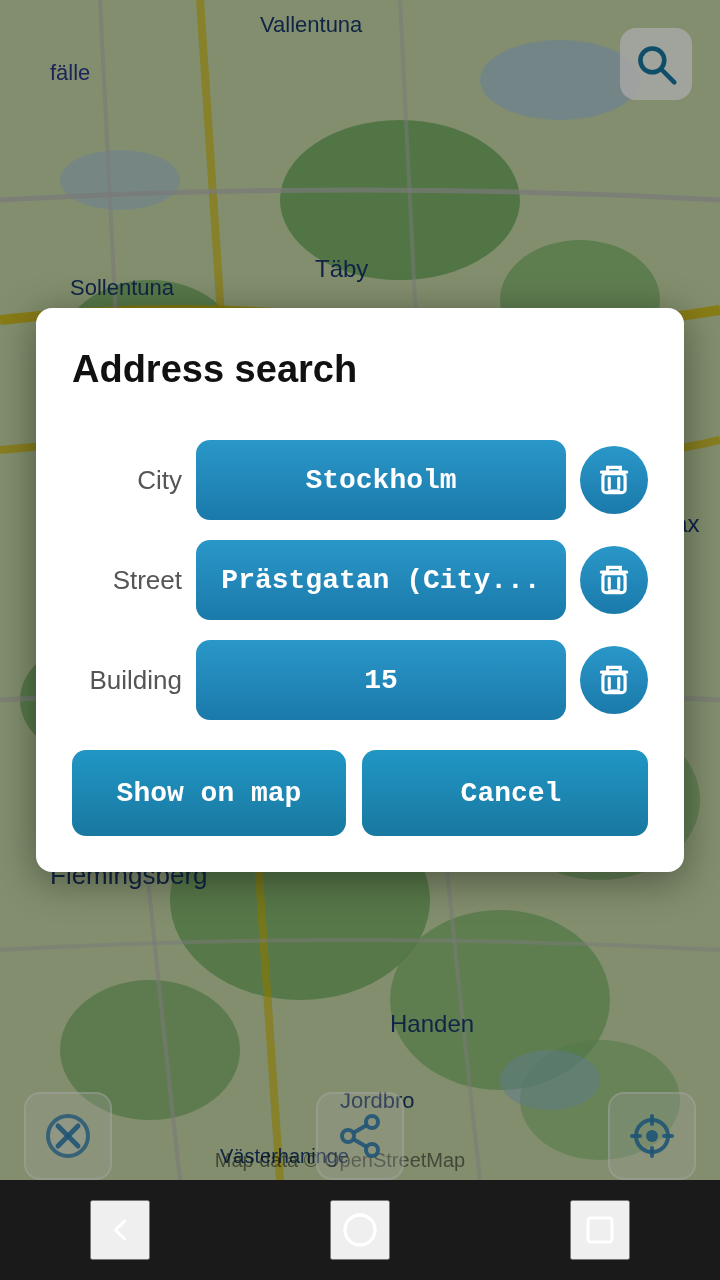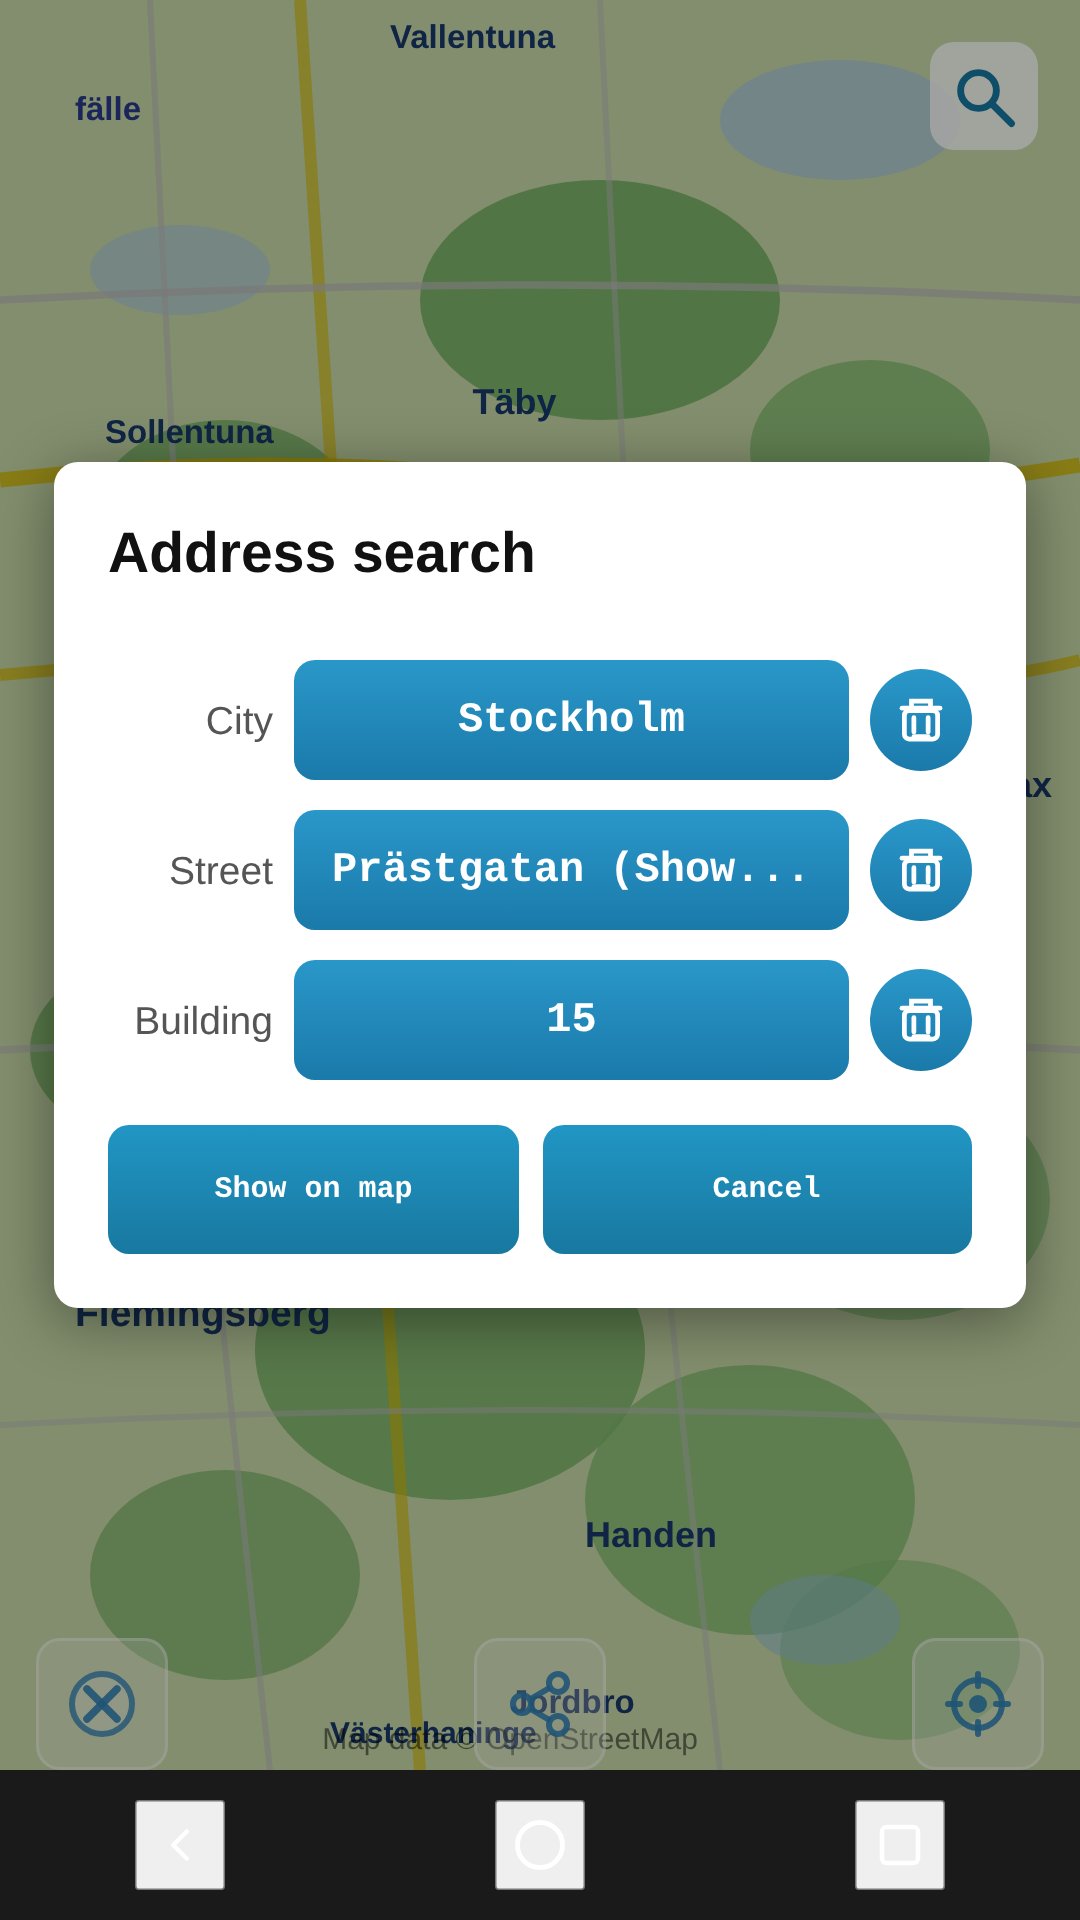--- a/index.html
+++ b/index.html
@@ -200,40 +200,40 @@
       display: flex;
       gap: 16px;
       margin-top: 30px;
     }
 
     .action-btn {
       flex: 1;
       height: 86px;
       border: none;
       border-radius: 14px;
-      font-size: 20px;
+      font-size: 28px;
       font-family: 'Courier New', monospace;
       font-weight: bold;
       color: #fff;
       cursor: pointer;
     }
 
     .action-btn.primary {
       background: linear-gradient(180deg, #2196c4 0%, #1878a0 100%);
     }
 
     .action-btn.secondary {
       background: linear-gradient(180deg, #2196c4 0%, #1878a0 100%);
       padding-left: 12px;
     }
 
     
     .map-label {
       position: absolute;
-      font-weight: bold;
+      font-weight: normal;
       color: #1a3a6b;
       font-family: sans-serif;
       pointer-events: none;
       z-index: 3;
     }
   </style>
 </head>
 <body>
 
 <div id="map-bg">
@@ -269,21 +269,21 @@
     <ellipse cx="360" cy="780" rx="60" ry="40" fill="#90c0d8" opacity="0.6"></ellipse>
     <ellipse cx="550" cy="1080" rx="50" ry="30" fill="#90c0d8" opacity="0.5"></ellipse>
   </svg>
 </div>
 
 <div class="map-label" style="top:12px; left:260px; font-size:22px;">Vallentuna</div>
 <div class="map-label" style="top:255px; left:315px; font-size:24px;">Täby</div>
 <div class="map-label" style="top:275px; left:70px; font-size:22px;">Sollentuna</div>
 <div class="map-label" style="top:860px; left:50px; font-size:26px;">Flemingsberg</div>
 <div class="map-label" style="top:1010px; left:390px; font-size:24px;">Handen</div>
-<div class="map-label" style="top:1122px; left:340px; font-size:22px;">Jordbro</div>
+<div class="map-label" style="top:1088px; left:340px; font-size:22px;">Jordbro</div>
 <div class="map-label" style="top:1145px; left:220px; font-size:20px;">Västerhaninge</div>
 <div class="map-label" style="top:60px; left:50px; font-size:22px; color:#2a3a8b;">fälle</div>
 <div class="map-label" style="top:510px; left:660px; font-size:24px;">Vax</div>
 
 <div class="search-fab">
   <svg viewBox="0 0 24 24" fill="none" xmlns="http://www.w3.org/2000/svg">
     <circle cx="10" cy="10" r="6.5" stroke="#1878a0" stroke-width="2.5"></circle>
     <line x1="15" y1="15" x2="22" y2="22" stroke="#1878a0" stroke-width="2.5" stroke-linecap="round"></line>
   </svg>
 </div>
@@ -302,21 +302,21 @@
           <rect x="5" y="8" width="14" height="12" rx="2" stroke="white" stroke-width="2" fill="none"></rect>
           <line x1="9" y1="11" x2="9" y2="17" stroke="white" stroke-width="2" stroke-linecap="round"></line>
           <line x1="15" y1="11" x2="15" y2="17" stroke="white" stroke-width="2" stroke-linecap="round"></line>
           <line x1="9" y1="19" x2="15" y2="19" stroke="white" stroke-width="2" stroke-linecap="round"></line>
         </svg>
       </button>
     </div>
 
     <div class="field-row">
       <span class="field-label">Street</span>
-      <button class="field-btn">Prästgatan (Show...</button>
+      <button class="field-btn">Prästgatan (City...</button>
       <button class="delete-btn">
         <svg viewBox="0 0 24 24" fill="white" xmlns="http://www.w3.org/2000/svg">
           <rect x="3" y="6" width="18" height="2" rx="1" fill="white"></rect>
           <path d="M8 6V4h8v2" stroke="white" stroke-width="2" fill="none" stroke-linecap="round"></path>
           <rect x="5" y="8" width="14" height="12" rx="2" stroke="white" stroke-width="2" fill="none"></rect>
           <line x1="9" y1="11" x2="9" y2="17" stroke="white" stroke-width="2" stroke-linecap="round"></line>
           <line x1="15" y1="11" x2="15" y2="17" stroke="white" stroke-width="2" stroke-linecap="round"></line>
           <line x1="9" y1="19" x2="15" y2="19" stroke="white" stroke-width="2" stroke-linecap="round"></line>
         </svg>
       </button>

